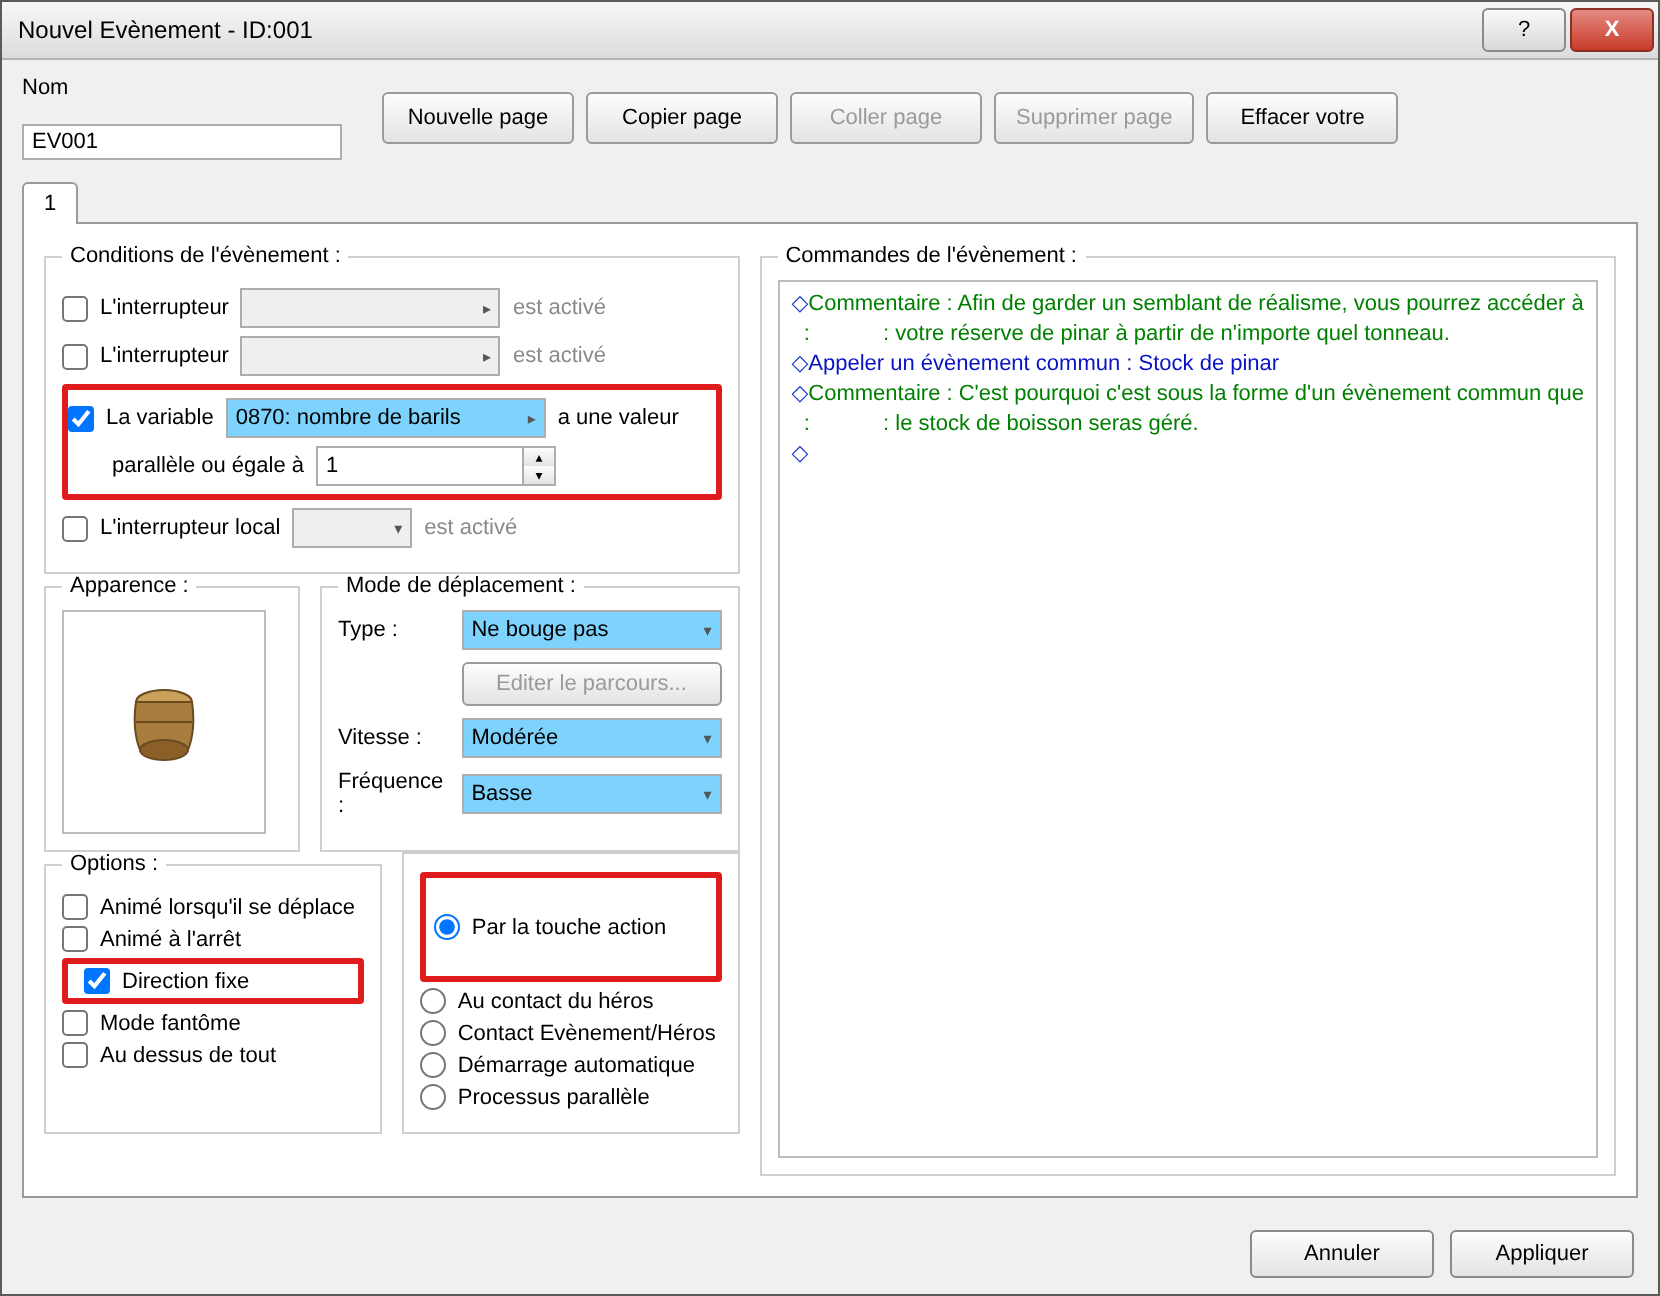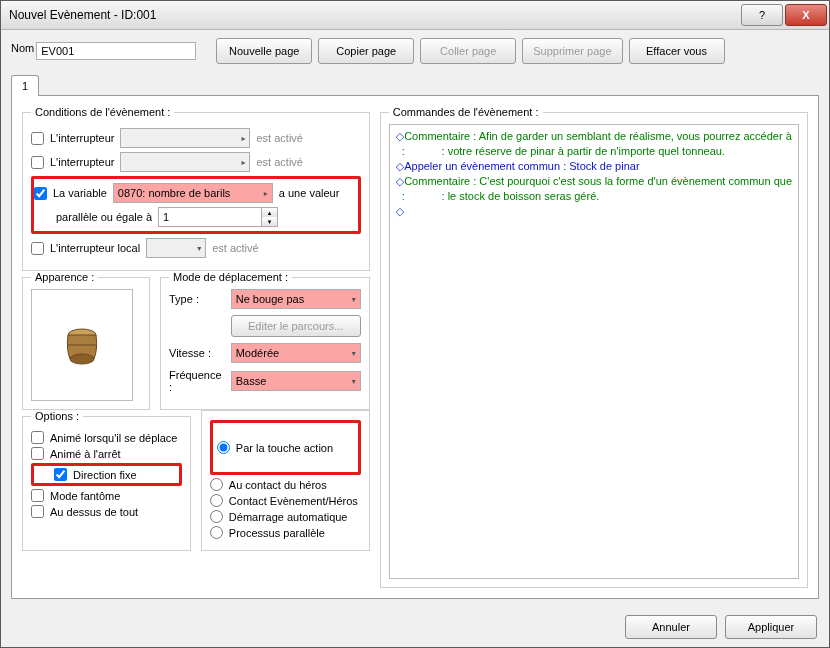--- a/index.html
+++ b/index.html
@@ -4,34 +4,34 @@
 <style>
   html,body{margin:0;padding:0;font-family:"Segoe UI",Tahoma,sans-serif;font-size:11px;color:#000;background:#fff}
   .window{width:830px;height:648px;border:1px solid #5a5a5a;background:#f0f0f0;box-sizing:border-box;display:flex;flex-direction:column}
   .titlebar{height:28px;background:linear-gradient(#f7f7f7,#dcdcdc);border-bottom:1px solid #b5b5b5;display:flex;align-items:center;padding:0 2px 0 8px;font-size:12px}
   .titlebar .title{flex:1}
   .titlebar .wbtn{width:40px;height:20px;border:1px solid #8a8a8a;border-radius:3px;margin-left:2px;display:flex;align-items:center;justify-content:center;background:linear-gradient(#fafafa,#d8d8d8);font-size:11px;font-family:Arial}
   .titlebar .wbtn.close{background:linear-gradient(#e48a82,#c83b29);border-color:#8a2f23;color:#fff;font-weight:bold}
   .content{flex:1;padding:8px 10px;display:flex;flex-direction:column;box-sizing:border-box}
   .row{display:flex;align-items:center;gap:6px}
   .toolbar{margin-bottom:6px}
-  .toolbar .namecol{display:flex;gap:2px;margin-right:14px}
+  .toolbar .namecol{display:flex;flex-direction:column;gap:12px;margin-right:14px}
   input[type=text],.spin{border:1px solid #abadb3;background:#fff;padding:2px 4px;font:inherit;height:18px;box-sizing:border-box}
   .namefield{width:160px}
   button.std{height:26px;min-width:96px;border:1px solid #9a9a9a;border-radius:3px;background:linear-gradient(#fdfdfd,#e3e3e3);font:inherit;padding:0 10px}
   button.std:disabled{color:#9a9a9a}
   .tabs{margin-top:4px}
   .tab{display:inline-block;border:1px solid #9a9a9a;border-bottom:none;background:#fff;padding:4px 10px;border-radius:3px 3px 0 0;position:relative;top:1px}
   .page{border:1px solid #9a9a9a;background:#fff;padding:10px;flex:1;display:flex;gap:10px;box-sizing:border-box}
   .leftcol{width:380px;display:flex;flex-direction:column;gap:0}
   .rightcol{flex:1;display:flex;flex-direction:column}
   fieldset{border:1px solid #cfcfcf;padding:6px 8px 8px;margin:0}
   legend{padding:0 4px;color:#000}
   .condrow{display:flex;align-items:center;gap:6px;margin:4px 0}
-  .combo{border:1px solid #abadb3;background:#fca5a5;height:20px;display:flex;align-items:center;justify-content:space-between;padding:0 4px;min-width:130px;box-sizing:border-box;color:#000}
+  .combo{border:1px solid #abadb3;background:#7dd3fc;height:20px;display:flex;align-items:center;justify-content:space-between;padding:0 4px;min-width:130px;box-sizing:border-box;color:#000}
   .combo.disabled{color:#9b9b9b;background:#efefef}
   .combo .arrow{font-size:8px;color:#555}
   .grey{color:#8a8a8a}
   .hlred{border:3px solid #e01b1b;border-radius:2px;padding:0}
   .spinwrap{display:flex;border:1px solid #abadb3;height:20px;width:120px;background:#fff;box-sizing:border-box}
   .spinwrap input{border:none;flex:1;padding:0 4px;font:inherit;width:60px}
   .spinwrap .btns{width:16px;display:flex;flex-direction:column}
   .spinwrap .btns div{flex:1;border-left:1px solid #abadb3;display:flex;align-items:center;justify-content:center;font-size:7px;background:linear-gradient(#fdfdfd,#e3e3e3)}
   .appearance-box{border:1px solid #bcbcbc;width:100px;height:110px;background:#fff;display:flex;align-items:center;justify-content:center}
   .midrow{display:flex;gap:10px}
@@ -64,21 +64,21 @@
   <div class="content">
     <div class="row toolbar">
       <div class="namecol">
         <span>Nom</span>
         <input type="text" class="namefield" value="EV001" style="">
       </div>
       <button class="std">Nouvelle page</button>
       <button class="std">Copier page</button>
       <button class="std" disabled="">Coller page</button>
       <button class="std" disabled="">Supprimer page</button>
-      <button class="std">Effacer vous</button>
+      <button class="std">Effacer votre</button>
     </div>
 
     <div class="tabs">
       <span class="tab">1</span>
     </div>
 
     <div class="page">
       <div class="leftcol">
         <fieldset>
           <legend>Conditions de l'évènement :</legend>
@@ -176,21 +176,21 @@
           <fieldset style="flex:1">
             <legend>Options :</legend>
             <div class="check-row">
                 <input type="checkbox" style="">
                 <span>Animé lorsqu'il se déplace</span>
               </div>
             <div class="check-row">
                 <input type="checkbox" style="">
                 <span>Animé à l'arrêt</span>
               </div>
-            <div class="check-row hlred" style="padding:2px 20px">
+            <div class="check-row hlred" style="padding:2px 8px">
                 <input type="checkbox" checked="" style="">
                 <span>Direction fixe</span>
               </div>
             <div class="check-row">
                 <input type="checkbox" style="">
                 <span>Mode fantôme</span>
               </div>
             <div class="check-row">
                 <input type="checkbox" style="">
                 <span>Au dessus de tout</span>

